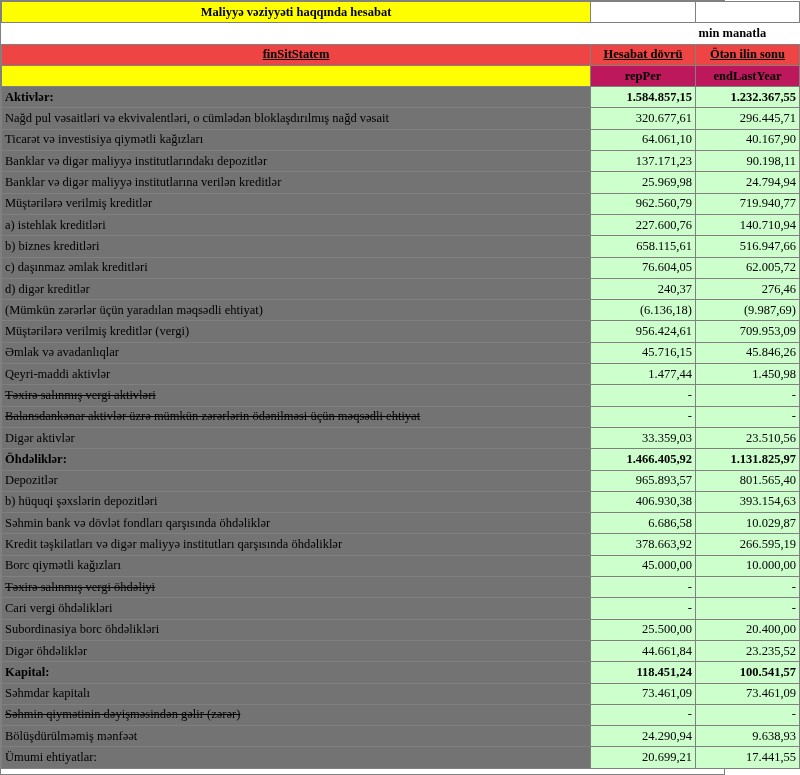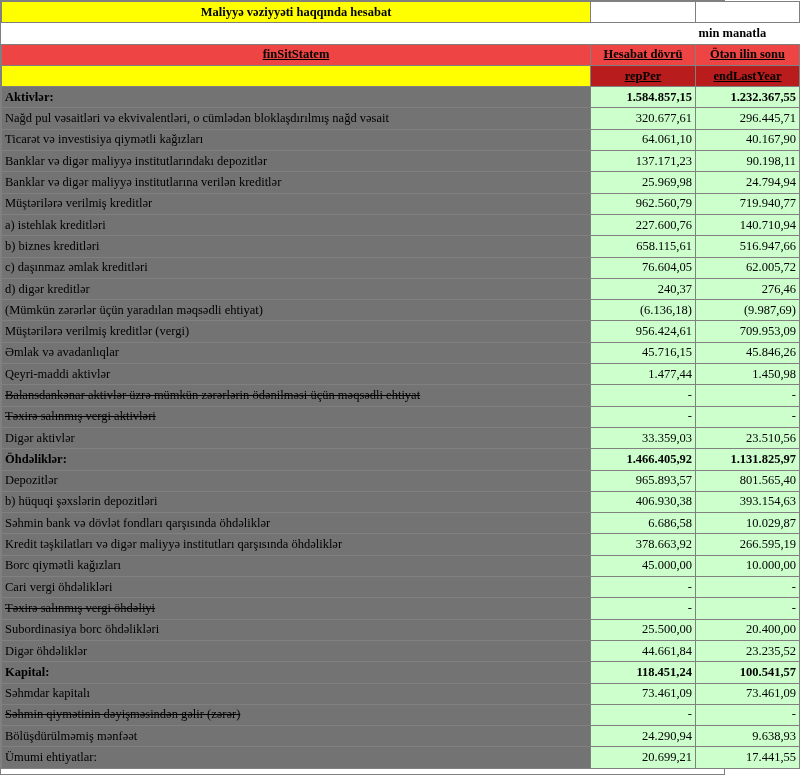--- a/index.html
+++ b/index.html
@@ -69,24 +69,23 @@
   .hdr-row td {
     background: #ef4444;
     text-align: center;
     font-weight: bold;
     text-decoration: underline;
   }
   .hdr-row td.hdr-left {
     text-align: center;
   }
   .sub-hdr-row td {
-    background: #b91c1c;
-    text-align: center;
-    font-weight: bold;
-    text-decoration: underline;
+    background: #be185d;
+    text-align: center;
+    font-weight: bold;
   }
   .sub-hdr-row td.sub-left {
     background: #ffff00;
     text-decoration: none;
   }
   td.lbl {
     background: #737373;
     text-align: left;
   }
   td.num {
@@ -191,26 +190,26 @@
           <td class="lbl">Əmlak və avadanlıqlar</td>
           <td class="num">45.716,15</td>
           <td class="num">45.846,26</td>
         </tr>
         <tr>
           <td class="lbl">Qeyri-maddi aktivlər</td>
           <td class="num">1.477,44</td>
           <td class="num">1.450,98</td>
         </tr>
         <tr>
+          <td class="lbl strike">Təxirə salınmış vergi aktivləri</td>
+          <td class="num">-</td>
+          <td class="num">-</td>
+        </tr>
+        <tr>
           <td class="lbl strike">Balansdankənar aktivlər üzrə mümkün zərərlərin ödənilməsi üçün məqsədli ehtiyat</td>
-          <td class="num">-</td>
-          <td class="num">-</td>
-        </tr>
-        <tr>
-          <td class="lbl strike">Təxirə salınmış vergi aktivləri</td>
           <td class="num">-</td>
           <td class="num">-</td>
         </tr>
         <tr>
           <td class="lbl">Digər aktivlər</td>
           <td class="num">33.359,03</td>
           <td class="num">23.510,56</td>
         </tr>
         <tr class="bold">
           <td class="lbl">Öhdəliklər:</td>
@@ -236,26 +235,26 @@
           <td class="lbl">Kredit təşkilatları və digər maliyyə institutları qarşısında öhdəliklər</td>
           <td class="num">378.663,92</td>
           <td class="num">266.595,19</td>
         </tr>
         <tr>
           <td class="lbl">Borc qiymətli kağızları</td>
           <td class="num">45.000,00</td>
           <td class="num">10.000,00</td>
         </tr>
         <tr>
+          <td class="lbl strike">Təxirə salınmış vergi öhdəliyi</td>
+          <td class="num">-</td>
+          <td class="num">-</td>
+        </tr>
+        <tr>
           <td class="lbl">Cari vergi öhdəlikləri</td>
-          <td class="num">-</td>
-          <td class="num">-</td>
-        </tr>
-        <tr>
-          <td class="lbl strike">Təxirə salınmış vergi öhdəliyi</td>
           <td class="num">-</td>
           <td class="num">-</td>
         </tr>
         <tr>
           <td class="lbl">Subordinasiya borc öhdəlikləri</td>
           <td class="num">25.500,00</td>
           <td class="num">20.400,00</td>
         </tr>
         <tr>
           <td class="lbl">Digər öhdəliklər</td>

